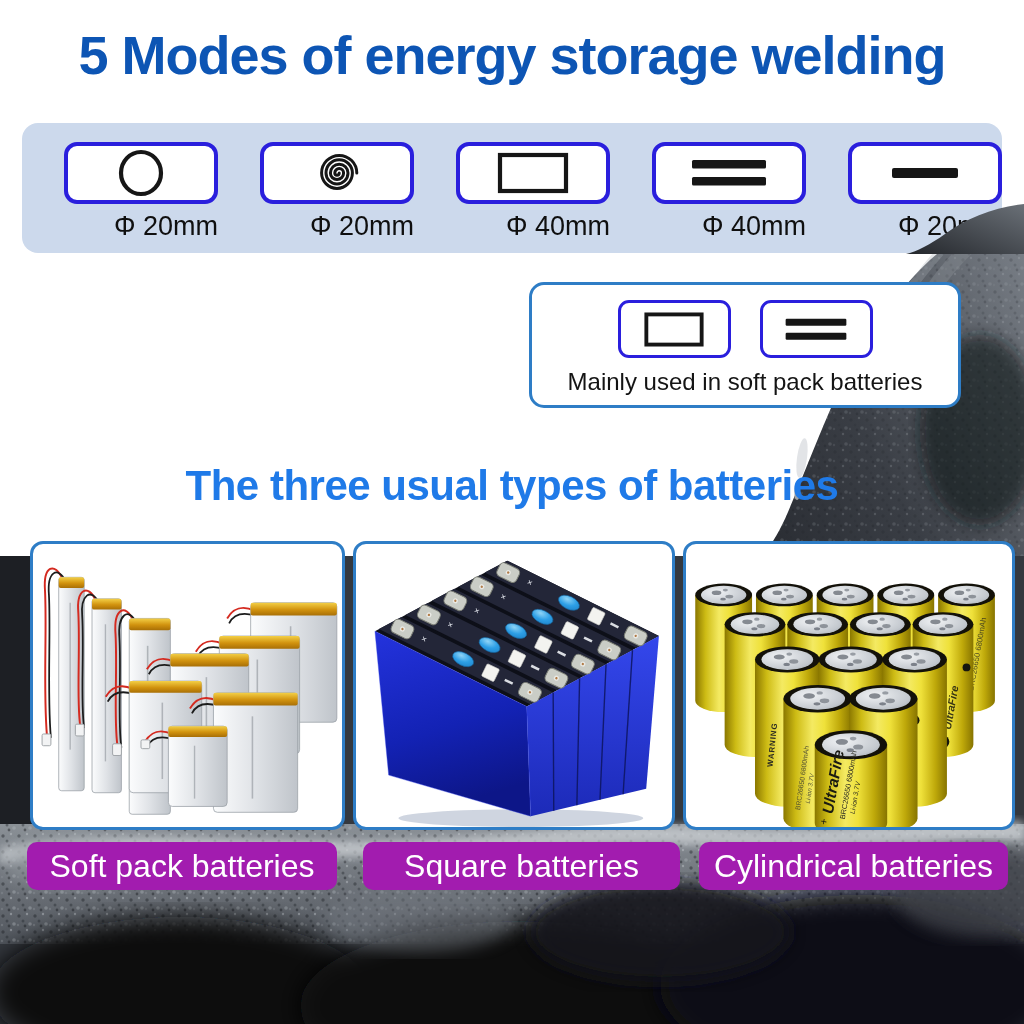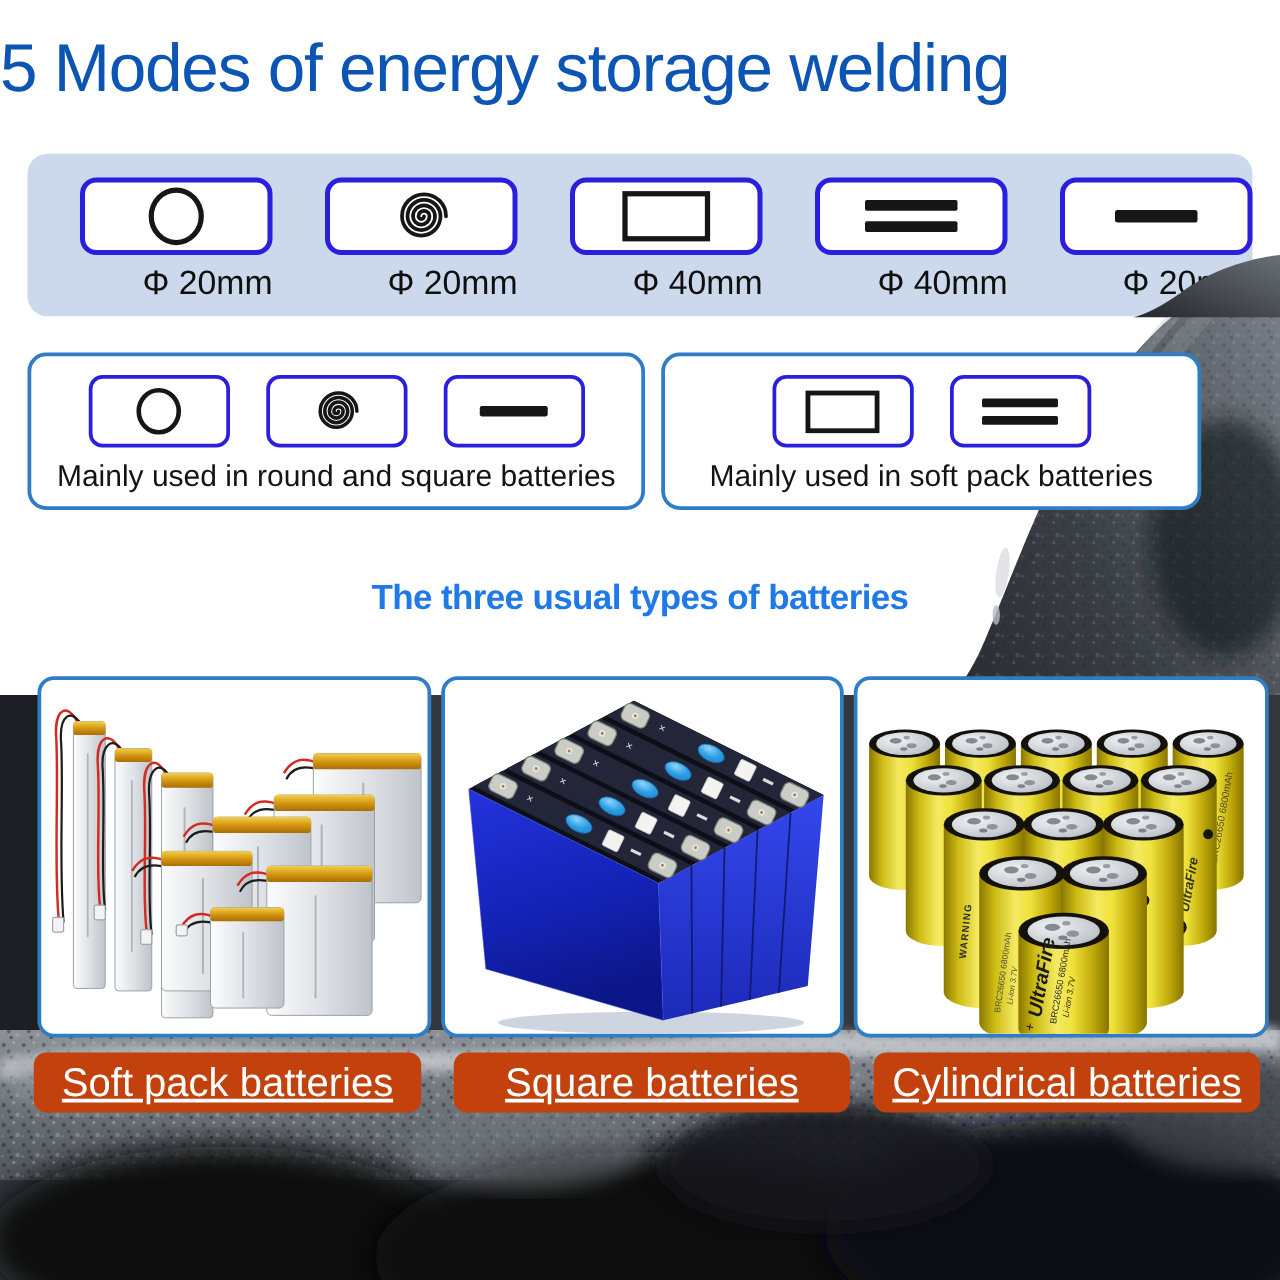--- a/index.html
+++ b/index.html
@@ -1,52 +1,52 @@
 <!DOCTYPE html>
 <html><head>
 <meta charset="utf-8">
 <style>
   html,body{margin:0;padding:0;}
   body{width:1024px;height:1024px;overflow:hidden;background:#fff;
        font-family:"Liberation Sans","DejaVu Sans",sans-serif;}
   .page{position:relative;width:1024px;height:1024px;overflow:hidden;background:#fff;}
   .bg{position:absolute;left:0;top:0;z-index:0;}
 
-  .title{position:absolute;top:24px;left:0;width:100%;text-align:left;z-index:1;
-         font-size:54px;font-weight:normal;letter-spacing:-1px;color:#0d55b4;}
+  .title{position:absolute;top:24px;left:0;width:100%;text-align:center;z-index:1;
+         font-size:54px;font-weight:bold;letter-spacing:-1px;color:#0d55b4;}
 
   .band{position:absolute;left:22px;top:123px;width:980px;height:130px;z-index:1;
         background:#ccd9ec;border-radius:16px;display:flex;}
   .mode{flex:1;display:flex;flex-direction:column;align-items:flex-end;}
   .mode.last{position:relative;z-index:3;}
   .mode-box{box-sizing:border-box;width:154px;height:62px;margin-top:19px;background:#fff;
             border:4px solid #2a1fdd;border-radius:13px;display:flex;align-items:center;justify-content:center;}
   .mode-dia{margin-top:7px;font-size:27px;color:#0f0f0f;}
 
   .usage{position:absolute;top:282px;box-sizing:border-box;height:126px;background:#fff;z-index:1;
          border:3px solid #2e7dc6;border-radius:15px;display:flex;flex-direction:column;align-items:center;}
   .usage.left{left:22px;width:494px;}
   .usage.right{left:529px;width:432px;}
   .usage-row{display:flex;gap:29px;margin-top:15px;}
   .sym-box{box-sizing:border-box;width:113px;height:58px;background:#fff;border:3px solid #2a1fdd;
            border-radius:11px;display:flex;align-items:center;justify-content:center;}
   .usage-text{margin-top:10px;font-size:24px;color:#141414;}
 
   .h2{position:absolute;top:462px;left:0;width:100%;text-align:center;z-index:1;
-      font-size:28px;font-weight:bold;letter-spacing:-0.5px;color:#1f7ae8;}
+      font-size:42px;font-weight:bold;letter-spacing:-0.5px;color:#1f7ae8;}
 
   .card{position:absolute;top:541px;height:289px;box-sizing:border-box;background:#fff;z-index:1;
         border:3px solid #2e7dc6;border-radius:13px;overflow:hidden;}
   .card.c1{left:30px;width:315px;}
   .card.c2{left:353px;width:322px;}
   .card.c3{left:683px;width:332px;}
   .card svg{display:block;width:100%;height:100%;}
 
   .type-label{position:absolute;top:842px;height:48px;line-height:48px;z-index:2;
-              background:#c2410c;border-radius:10px;color:#fff;font-size:32px;text-align:center;text-decoration:underline;}
+              background:#a21caf;border-radius:10px;color:#fff;font-size:32px;text-align:center;}
   .type-label.l1{left:27px;width:310px;}
   .type-label.l2{left:363px;width:317px;}
   .type-label.l3{left:699px;width:309px;}
 
   .rock-tip{position:absolute;left:900px;top:200px;width:124px;height:54px;z-index:2;}
 </style>
 </head>
 <body>
 
 <div class="page">
@@ -163,42 +163,20 @@
   <svg class="rock-tip" width="124" height="54" viewBox="0 0 124 54">
     <defs>
         <linearGradient id="tipG" x1="1" y1="0" x2="0" y2="1">
       <stop offset="0" stop-color="#6a7077"></stop>
           <stop offset="1" stop-color="#23262b"></stop>
         </linearGradient>
       </defs>
     <path d="M124,4 C96,7 66,18 45,34 C31,44 16,52 6,54 L124,54 Z" fill="url(#tipG)"></path>
   </svg>
 
-  <div class="usage left">
-    <div class="usage-row">
-      <div class="sym-box">
-        <svg width="40" height="40" viewBox="0 0 50 48">
-          <ellipse cx="25" cy="24" rx="20" ry="21" fill="none" stroke="#161616" stroke-width="4.6"></ellipse>
-        </svg>
-      </div>
-      <div class="sym-box">
-        <svg width="42" height="40" viewBox="-25 -24 50 48">
-          <path d="M2.2,0 a2.2,2.2 0 0 1 -4.4,0 a4.4,4.4 0 0 1 8.8,0 a6.6,6.6 0 0 1 -13.2,0
-                   a8.8,8.8 0 0 1 17.6,0 a11,11 0 0 1 -22,0 a13.2,13.2 0 0 1 26.4,0
-                   a15.4,15.4 0 0 1 -30.8,0 a17.6,17.6 0 0 1 35.2,0" fill="none" stroke="#161616" stroke-width="3.4" stroke-linecap="round"></path>
-        </svg>
-      </div>
-      <div class="sym-box">
-        <svg width="56" height="10" viewBox="0 0 68 12">
-          <rect x="1" y="1" width="66" height="10" rx="2" fill="#161616"></rect>
-        </svg>
-      </div>
-    </div>
-    <div class="usage-text">Mainly used in round and square batteries</div>
-  </div>
 
   <div class="usage right">
     <div class="usage-row">
       <div class="sym-box">
         <svg width="62" height="37" viewBox="0 0 74 44">
           <rect x="4" y="4" width="66" height="36" fill="none" stroke="#161616" stroke-width="4.6"></rect>
         </svg>
       </div>
       <div class="sym-box">
         <svg width="64" height="25" viewBox="0 0 78 30">

